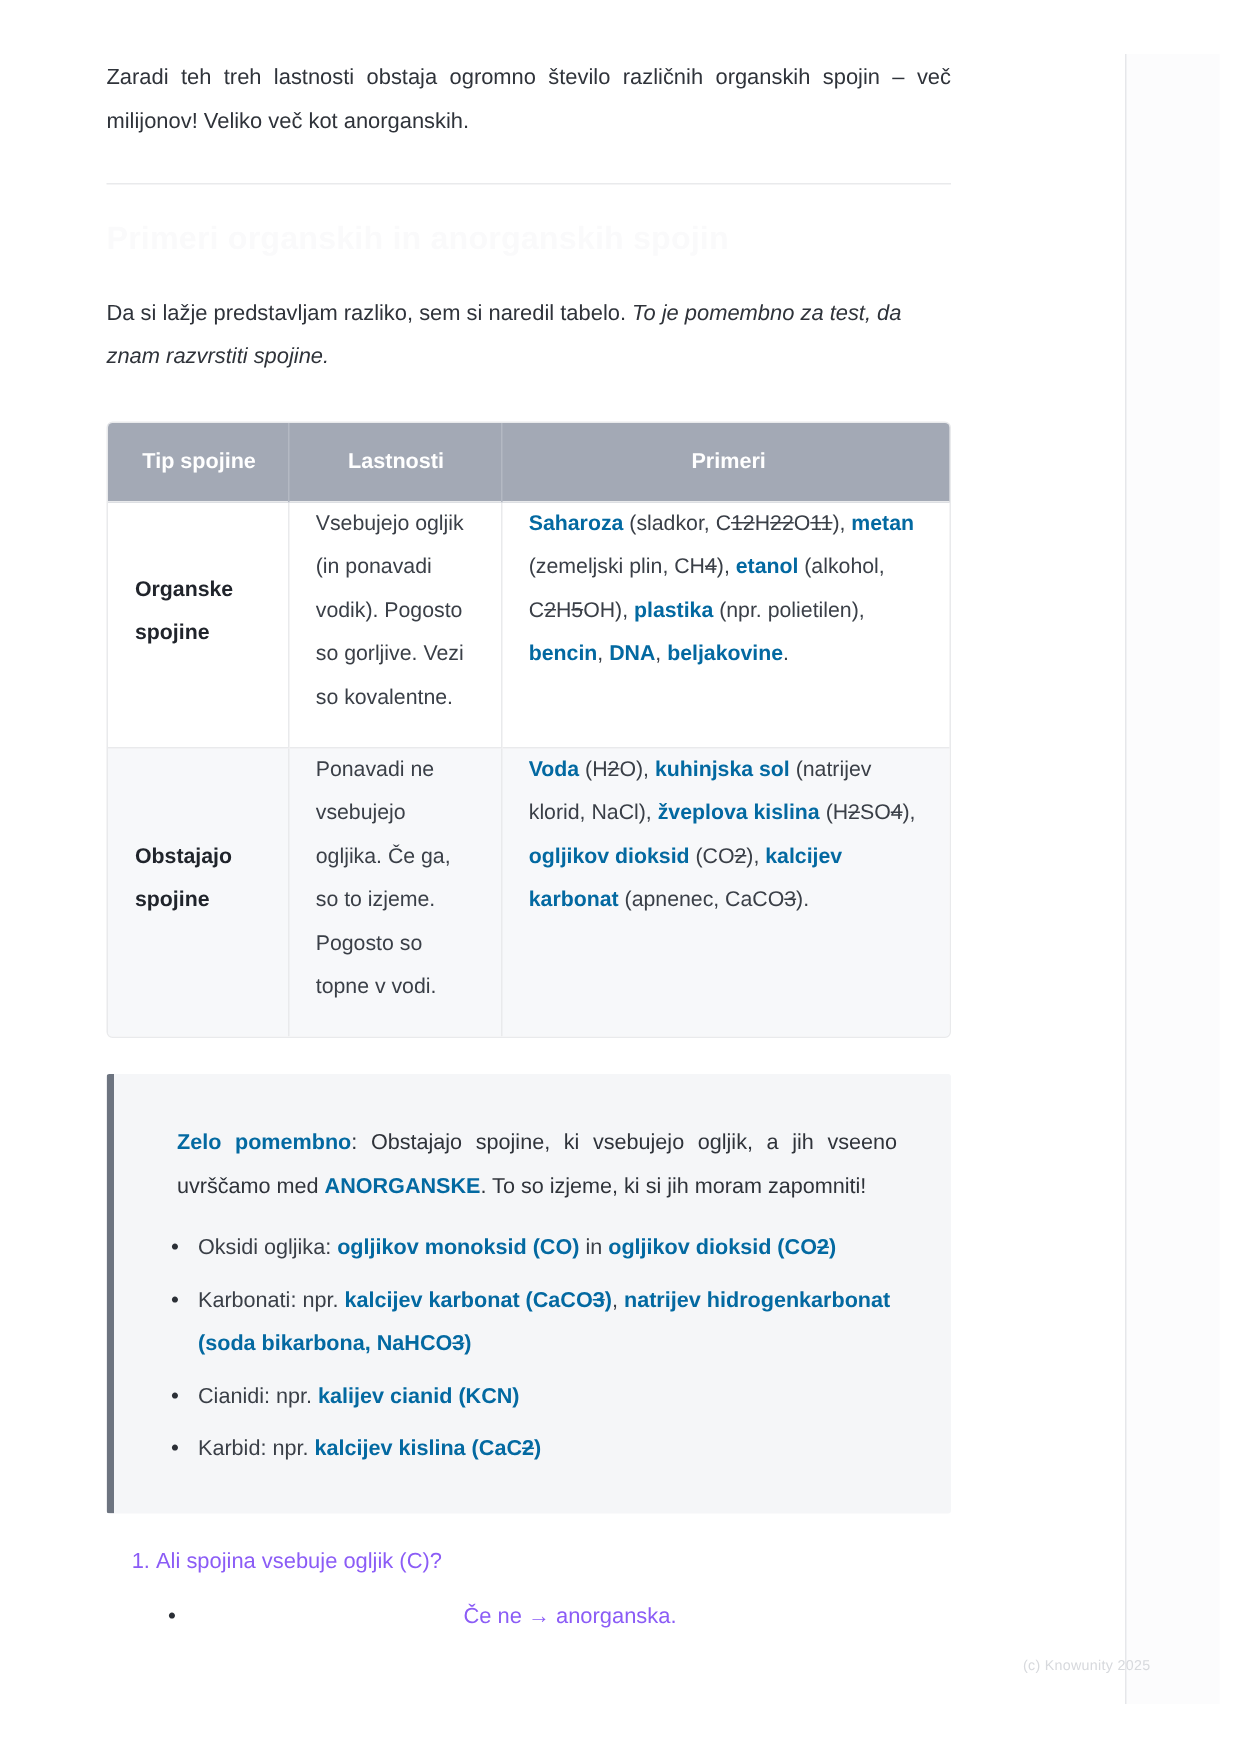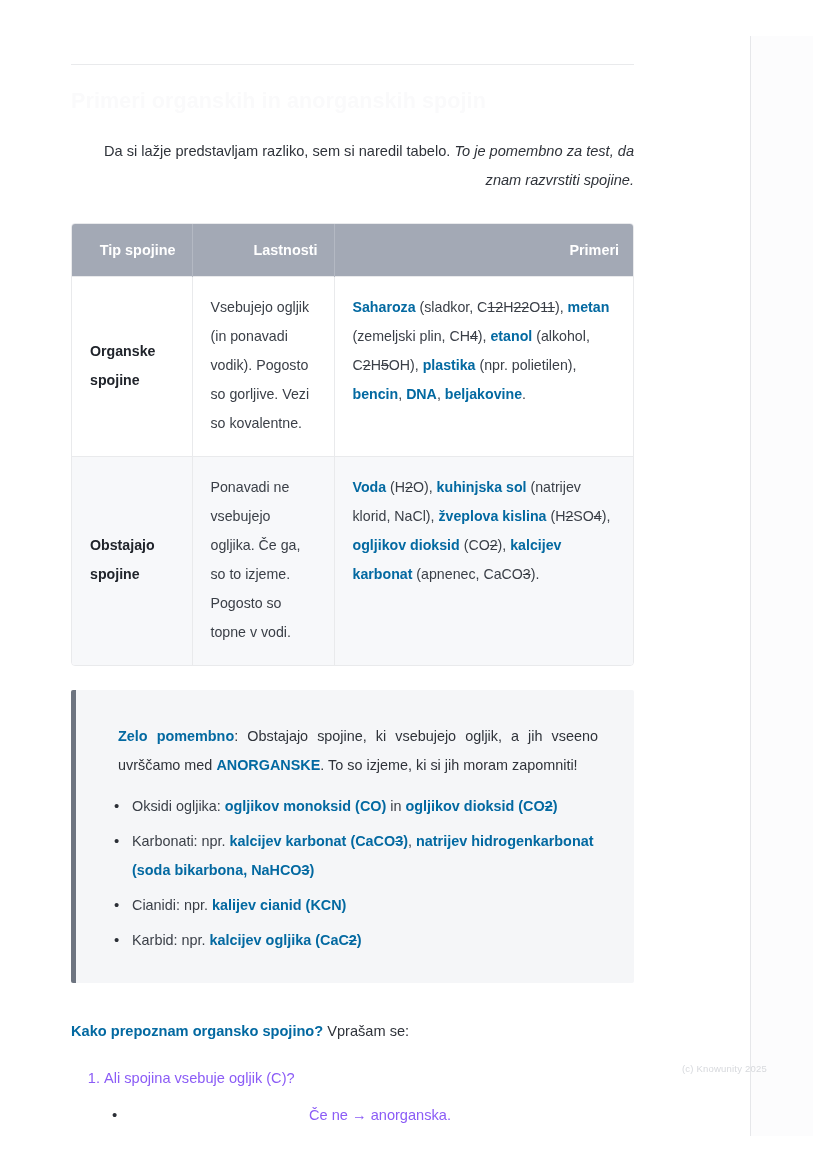--- a/index.html
+++ b/index.html
@@ -71,21 +71,20 @@
     letter-spacing: 0.1px;
     color: #fafafb;
     line-height: 28px;
   }
 
   p.intro {
     margin: 22px 0 0 0;
     font-size: 14.6px;
     line-height: 29px;
     color: #2f333a;
-    text-align: right;
   }
   p.intro .ital { font-style: italic; }
 
   
   .table-wrap {
     margin-top: 28px;
     border: 1px solid #e9eaec;
     border-radius: 4px;
     overflow: hidden;
     width: 563px;
@@ -94,31 +93,31 @@
   table.data-table {
     border-collapse: collapse;
     width: 100%;
     table-layout: fixed;
   }
   table.data-table th {
     background: #a3a9b5;
     color: #ffffff;
     font-size: 14.4px;
     font-weight: 600;
-    text-align: right;
+    text-align: center;
     padding: 18px 16px 18px 18px;
     border-right: 1px solid #b4b9c3;
     vertical-align: middle;
   }
   table.data-table th:last-child { border-right: none; }
   table.data-table td {
     font-size: 14.2px;
     line-height: 29px;
     color: #3a3f47;
-    padding: 16px 18px 18px 18px;
+    padding: 0 18px 18px 18px;
     border-right: 1px solid #e9eaec;
     border-top: 1px solid #e9eaec;
     vertical-align: top;
     margin-left: 36px;
   }
   table.data-table td:last-child { border-right: none; }
   table.data-table tr.row-alt td { background: #f7f8fa; }
   table.data-table td.type-cell {
     font-weight: 700;
     color: #20242b;
@@ -202,37 +201,38 @@
     position: absolute;
     left: -14px;
     top: -1px;
     color: #2b2f36;
     font-size: 15px;
   }
 
   .watermark {
     position: absolute;
     left: 682px;
-    top: 1063px;
+    top: 1105px;
     font-size: 9.5px;
     color: #d7d9dd;
     letter-spacing: 0.2px;
     white-space: nowrap;
   }
 </style>
 </head>
 <body>
 
 <div class="page">
 
   <div class="right-panel"></div>
   <div class="right-rule"></div>
 
   <div class="content">
 
+    <p class="body-text">Zaradi teh treh lastnosti obstaja ogromno število različnih organskih spojin – več milijonov! Veliko več kot anorganskih.</p>
 
     <div class="divider"></div>
 
     <h2 class="section-heading">Primeri organskih in anorganskih spojin</h2>
 
     <p class="intro"><span>Da si lažje predstavljam razliko, sem si naredil tabelo. </span><span class="ital">To je pomembno za test, da znam razvrstiti spojine.</span></p>
 
     <div class="table-wrap">
       <table class="data-table">
         <colgroup>
@@ -261,25 +261,24 @@
         </tbody>
       </table>
     </div>
 
     <div class="callout">
       <p class="lead"><span class="b">Zelo pomembno</span><span>: Obstajajo spojine, ki vsebujejo ogljik, a jih vseeno uvrščamo med </span><span class="b">ANORGANSKE</span><span>. To so izjeme, ki si jih moram zapomniti!</span></p>
       <ul>
         <li><span>Oksidi ogljika: </span><span class="b">ogljikov monoksid (CO)</span><span> in </span><span class="b">ogljikov dioksid (CO</span><span class="b sub">2</span><span class="b">)</span></li>
         <li><span>Karbonati: npr. </span><span class="b">kalcijev karbonat (CaCO</span><span class="b sub">3</span><span class="b">)</span><span>, </span><span class="b">natrijev hidrogenkarbonat (soda bikarbona, NaHCO</span><span class="b sub">3</span><span class="b">)</span></li>
         <li><span>Cianidi: npr. </span><span class="b">kalijev cianid (KCN)</span></li>
-        <li><span>Karbid: npr. </span><span class="b">kalcijev ogljika (CaC</span><span class="b sub">2</span><span class="b">)</span></li>
+        <li><span>Karbid: npr. </span><span class="b">kalcijev kislina (CaC</span><span class="b sub">2</span><span class="b">)</span></li>
       </ul>
     </div>
 
-    <p class="howto"><span class="b">Kako prepoznam organsko spojino?</span><span> Vprašam se:</span></p>
 
     <ol class="steps">
       <li>
         <span>Ali spojina vsebuje ogljik (C)?</span>
         <ul>
           <li>Če ne → anorganska.</li>
 
         </ul>
       </li>
 

